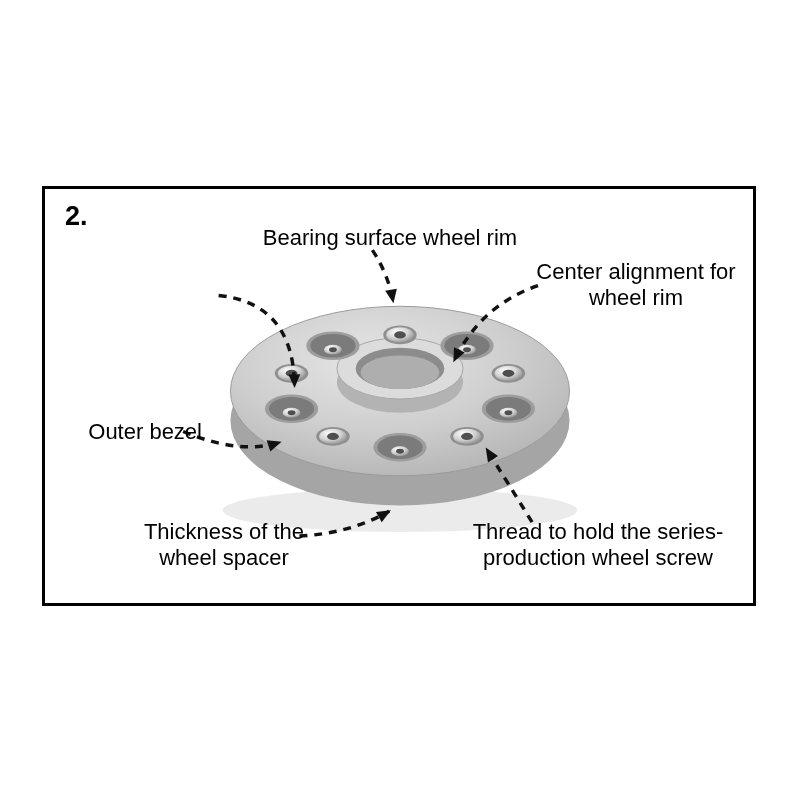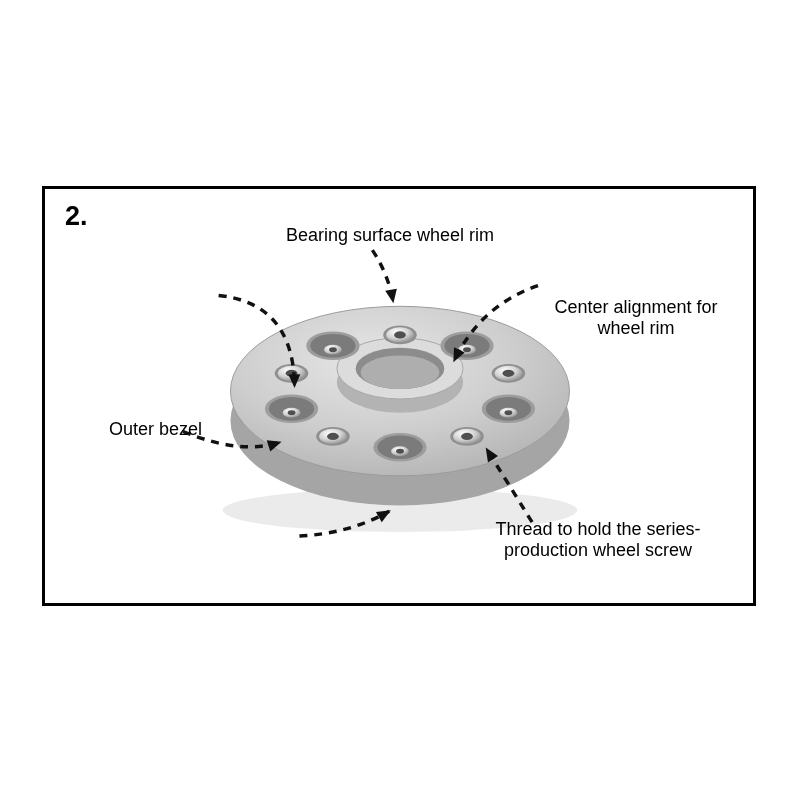--- a/index.html
+++ b/index.html
@@ -20,26 +20,26 @@
     box-sizing:border-box;
   }
   .frame-inner{position:relative;width:100%;height:100%;}
   .art{position:absolute;left:0;top:0;width:100%;height:100%;}
   .step-number{
     position:absolute;left:20px;top:12px;
     font-size:27px;font-weight:bold;
   }
   .callout{
     position:absolute;
-    font-size:18px;
+    font-size:22px;
     line-height:1.18;
     text-align:center;
   }
   .cl-bearing{left:210px;top:36px;width:270px;}
-  .cl-center{left:490px;top:70px;width:202px;margin-top:38px;}
+  .cl-center{left:490px;top:70px;width:202px;}
   .cl-tapered{left:10px;top:76px;width:165px;}
   .cl-bezel{left:22px;top:230px;width:135px;text-align:right;}
   .cl-thickness{left:88px;top:330px;width:182px;}
   .cl-thread{left:412px;top:330px;width:282px;}
 </style>
 </head>
 <body>
 
 <div class="page">
   <div class="frame">
@@ -149,17 +149,18 @@
           <path d="M 256 352 Q 306 350 347 327" marker-end="url(#ah)"></path>
           <path d="M 492 338 Q 466 296 446 264" marker-end="url(#ah)"></path>
         </g>
       </svg>
 
       <div class="step-number">2.</div>
 
       <div class="callout cl-bearing">Bearing surface wheel rim</div>
       <div class="callout cl-center">Center alignment for wheel rim</div>
       <div class="callout cl-bezel">Outer bezel</div>
+      <div class="callout cl-thickness">Thickness of the wheel spacer</div>
       <div class="callout cl-thread">Thread to hold the series-production wheel screw</div>
 
     </div>
   </div>
 </div>
 
 </body></html>

